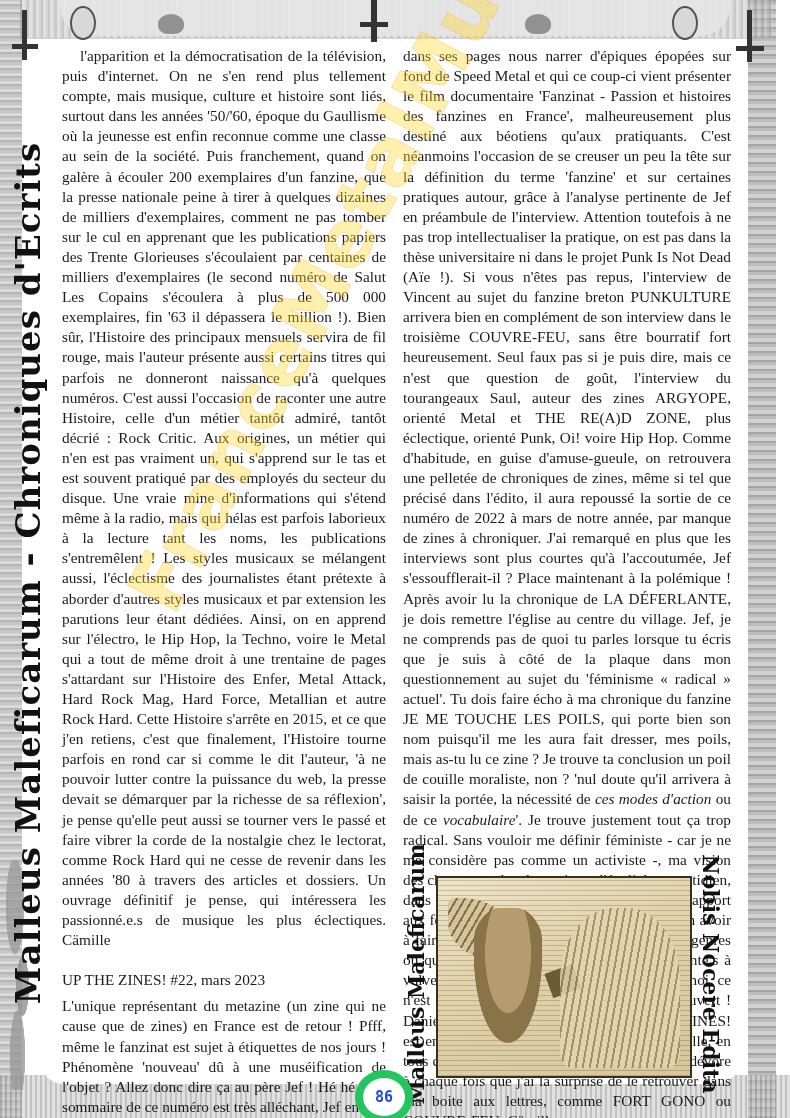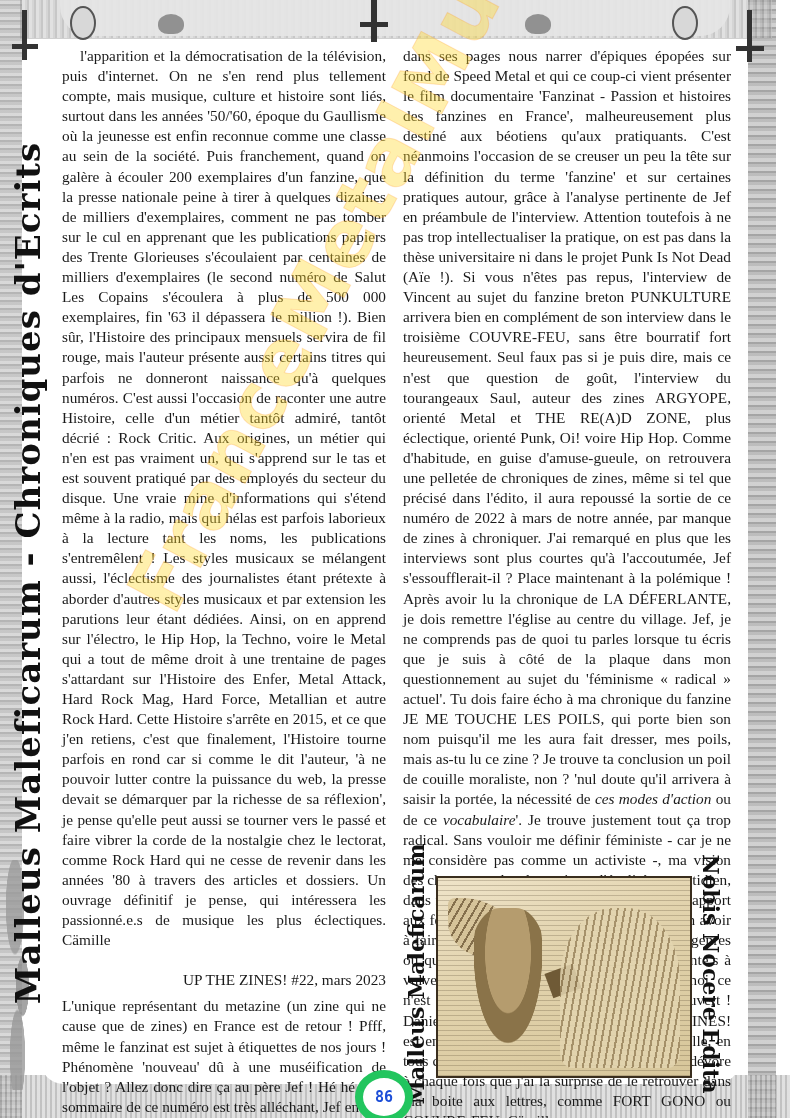--- a/index.html
+++ b/index.html
@@ -94,21 +94,21 @@
 <div class="fleur" style="left:158px;top:14px;"></div>
 <div class="fleur" style="left:525px;top:14px;"></div>
 <div class="vine"></div>
 
 <div class="side-title">
   <span>Malleus Maleficarum - Chroniques d'Ecrits</span>
 </div>
 
 <div class="col col-left">
   <p style="text-indent:18px;">l'apparition et la démocratisation de la télévision, puis d'internet. On ne s'en rend plus tellement compte, mais musique, culture et histoire sont liés, surtout dans les années '50/'60, époque du Gaullisme où la jeunesse est enfin reconnue comme une classe au sein de la société. Puis franchement, quand on galère à écouler 200 exemplaires d'un fanzine, que la presse nationale peine à tirer à quelques dizaines de milliers d'exemplaires, comment ne pas tomber sur le cul en apprenant que les publications papiers des Trente Glorieuses s'écoulaient par centaines de milliers d'exemplaires (le second numéro de Salut Les Copains s'écoulera à plus de 500 000 exemplaires, fin '63 il dépassera le million !). Bien sûr, l'Histoire des principaux mensuels servira de fil rouge, mais l'auteur présente aussi certains titres qui parfois ne donneront naissance qu'à quelques numéros. C'est aussi l'occasion de raconter une autre Histoire, celle d'un métier tantôt admiré, tantôt décrié : Rock Critic. Aux origines, un métier qui n'en est pas vraiment un, qui s'apprend sur le tas et est souvent pratiqué par des employés du secteur du disque. Une vraie mine d'informations qui s'étend même à la radio, mais qui hélas est parfois laborieux à la lecture tant les noms, les publications s'entremêlent ! Les styles musicaux se mélangent aussi, l'éclectisme des journalistes étant prétexte à aborder d'autres styles musicaux et par extension les parutions leur étant dédiées. Ainsi, on en apprend sur l'électro, le Hip Hop, la Techno, voire le Metal qui a tout de même droit à une trentaine de pages s'attardant sur l'Histoire des Enfer, Metal Attack, Hard Rock Mag, Hard Force, Metallian et autre Rock Hard. Cette Histoire s'arrête en 2015, et ce que j'en retiens, c'est que finalement, l'Histoire tourne parfois en rond car si comme le dit l'auteur, 'à ne pouvoir lutter contre la puissance du web, la presse devait se démarquer par la richesse de sa réflexion', je pense qu'elle peut aussi se tourner vers le passé et faire vibrer la corde de la nostalgie chez le lectorat, comme Rock Hard qui ne cesse de revenir dans les années '80 à travers des articles et dossiers. Un ouvrage définitif je pense, qui intéressera les passionné.e.s de musique les plus éclectiques. Cämille</p>
-  <p class="heading" style="text-align:right;">UP THE ZINES! #22, mars 2023</p>
+  <p class="heading" style="text-align:left;">UP THE ZINES! #22, mars 2023</p>
   <p>L'unique représentant du metazine (un zine qui ne cause que de zines) en France est de retour ! Pfff, même le fanzinat est sujet à étiquettes de nos jours ! Phénomène 'nouveau' dû à une muséification de l'objet ? Allez donc dire ça au père Jef ! Hé hé ! Le sommaire de ce numéro est très alléchant, Jef en bon cuistot nous a concocté un numéro plutôt équilibré entre Metal et Punk. Il a ainsi cuisiné l'ami Philippe au sujet de ses exactions passées au sein de TROUBADOUR, 'le fanzine qui bourre'. C'est pas parce que c'est mon pote, mais c'est un grand moment, le jeune Hardos y découvre le fonctionnement d'un fanzine dans les années '80, à grand renfort d'infos contextualisant les années dorées de notre Metal de guerre adoré. Quant aux vieux, ça va à coup sûr les rendre nostalgiques et ça les poussera probablement à fouiller leur grenier à la recherche de reliques, histoire de se remémorer leurs folles années. Bien appétissant également les propos de Guillaume Gwardeath, autre vieux briscard du fanzinat Metal de la grande époque (POSSESSED BY SPEED) qui est déjà passé</p>
 </div>
 
 <div class="col col-right">
   <p><span>dans ses pages nous narrer d'épiques épopées sur fond de Speed Metal et qui ce coup-ci vient présenter le film documentaire 'Fanzinat - Passion et histoires des fanzines en France', malheureusement plus destiné aux béotiens qu'aux pratiquants. C'est néanmoins l'occasion de se creuser un peu la tête sur la définition du terme 'fanzine' et sur certaines pratiques autour, grâce à l'analyse pertinente de Jef en préambule de l'interview. Attention toutefois à ne pas trop intellectualiser la pratique, on est pas dans la thèse universitaire ni dans le projet Punk Is Not Dead (Aïe !). Si vous n'êtes pas repus, l'interview de Vincent au sujet du fanzine breton PUNKULTURE arrivera bien en complément de son interview dans le troisième COUVRE-FEU, sans être bourratif fort heureusement. Seul faux pas si je puis dire, mais ce n'est que question de goût, l'interview du tourangeaux Saul, auteur des zines ARGYOPE, orienté Metal et THE RE(A)D ZONE, plus éclectique, orienté Punk, Oi! voire Hip Hop. Comme d'habitude, en guise d'amuse-gueule, on retrouvera une pelletée de chroniques de zines, même si tel que précisé dans l'édito, il aura repoussé la sortie de ce numéro de 2022 à mars de notre année, par manque de zines à chroniquer. J'ai remarqué en plus que les interviews sont plus courtes qu'à l'accoutumée, Jef s'essoufflerait-il ? Place maintenant à la polémique ! Après avoir lu la chronique de LA DÉFERLANTE, je dois remettre l'église au centre du village. Jef, je ne comprends pas de quoi tu parles lorsque tu écris que je suis à côté de la plaque dans mon questionnement au sujet du 'féminisme « radical » actuel'. Tu dois faire écho à ma chronique du fanzine JE ME TOUCHE LES POILS, qui porte bien son nom puisqu'il me les aura fait dresser, mes poils, mais as-tu lu ce zine ? Je trouve ta conclusion un poil de couille moraliste, non ? 'nul doute qu'il arrivera à saisir la portée, la nécessité de </span><em>ces modes d'action</em><span> ou de ce </span><em>vocabulaire</em><span>'. Je trouve justement tout ça trop radical. Sans vouloir me définir féministe - car je ne me considère pas comme un activiste -, ma vision des choses est plus de pratiquer l'égalité au quotidien, dans ma relation de couple comme dans mon rapport aux femmes de mon entourage. Je ne veux rien avoir à faire avec des personnes qui écartent les cisgenres ou qui pensent que de ridicules termes ('enfante.s à vulve'…) vont faire avancer les choses. Pour moi, ce n'est que de la discrimination. Le débat est ouvert ! Daniel de CHÉRIBIBI écrivait que UP THE ZINES! est en quelque sorte notre presse professionnelle, en tous cas, il fait partie des rares fanzines que je dévore à chaque fois que j'ai la surprise de le retrouver dans ma boite aux lettres, comme FORT GONO ou COUVRE-FEU. Cämille</span></p>
 </div>
 
 <div class="fig-caption-left">
   <span>Malleus Maleficarum</span>
 </div>

